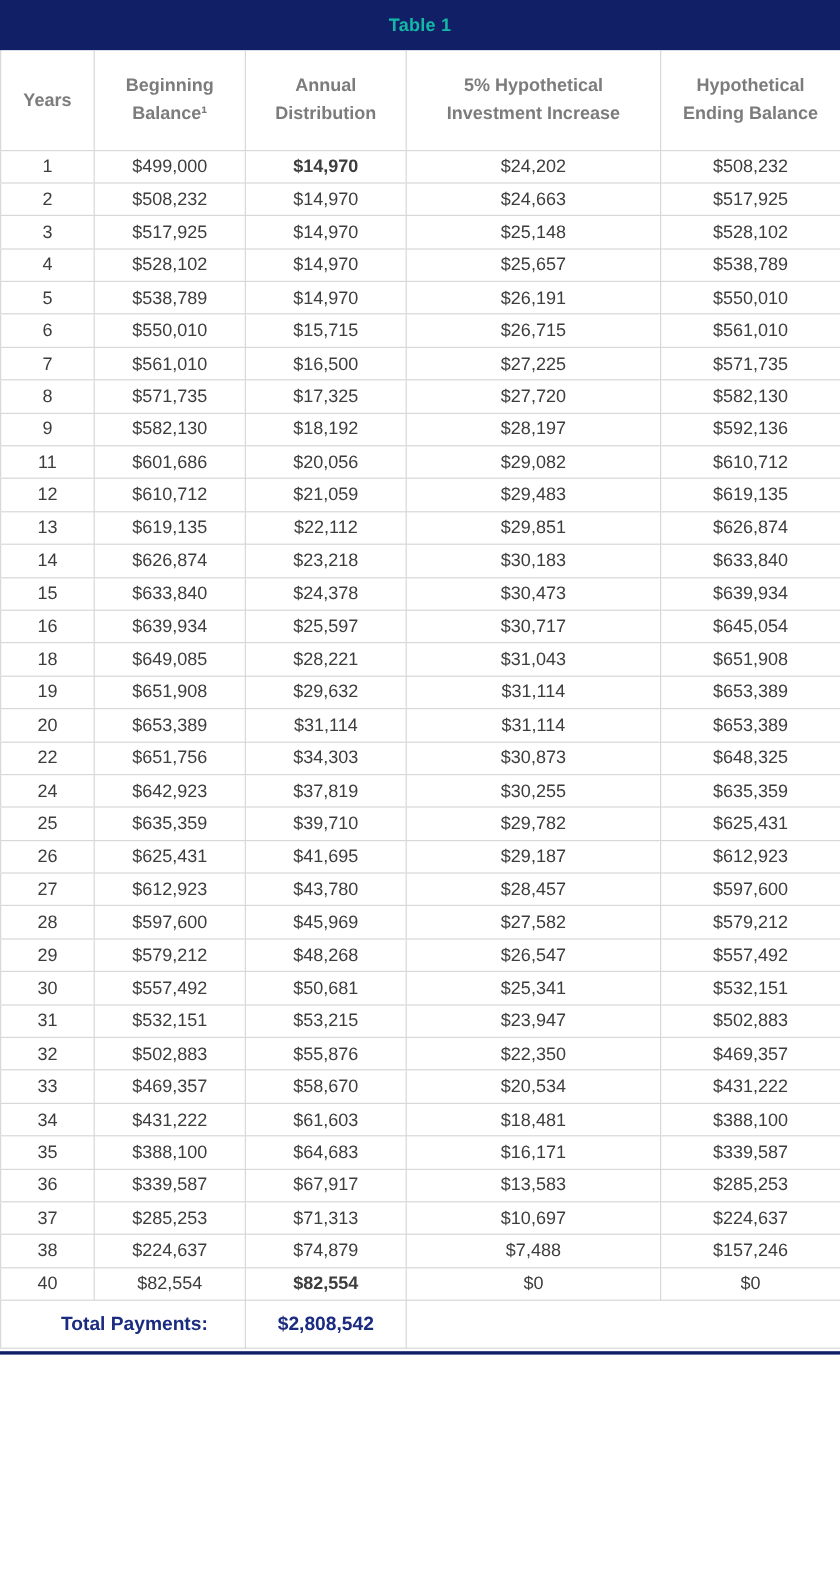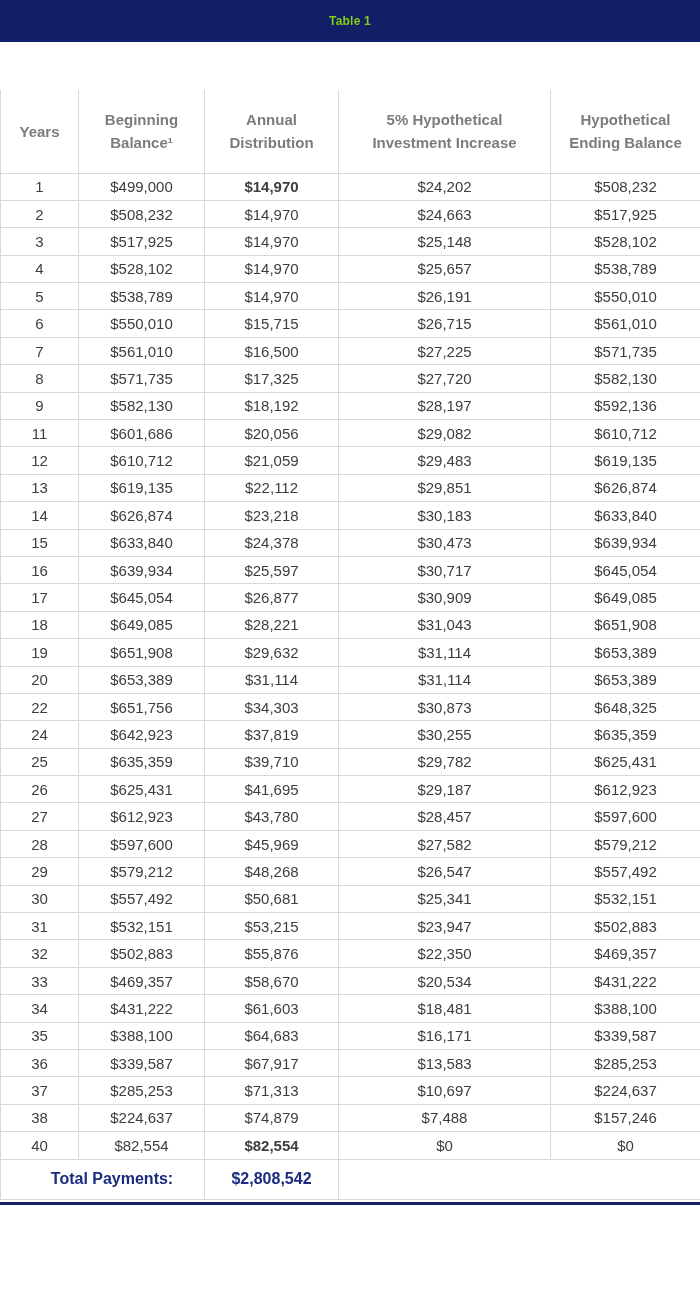--- a/index.html
+++ b/index.html
@@ -13,34 +13,33 @@
   html, body { margin: 0; padding: 0; background: #FFFFFF; }
   body {
     width: 700px;
     font-family: "Liberation Sans", "DejaVu Sans", sans-serif;
   }
   .table-card { width: 700px; }
 
   .title-bar {
     height: 42px;
     background: var(--navy);
-    color: #84cc16;
+    color: #14b8a6;
     display: flex;
     align-items: center;
     justify-content: center;
-    font-size: 12px;
+    font-size: 15px;
     font-weight: bold;
     letter-spacing: 0.2px;
   }
 
   table {
     width: 700px;
     border-collapse: collapse;
     table-layout: fixed;
-    margin-top: 48px;
   }
   table { border-left: 1px solid var(--border); border-right: 1px solid var(--border); }
 
   col.c-years   { width: 78px; }
   col.c-begin   { width: 126px; }
   col.c-dist    { width: 134px; }
   col.c-incr    { width: 212px; }
   col.c-end     { width: 150px; }
 
   thead th {
@@ -216,27 +215,20 @@
           <td>$639,934</td>
         </tr>
         <tr>
           <td>16</td>
           <td>$639,934</td>
           <td>$25,597</td>
           <td>$30,717</td>
           <td>$645,054</td>
         </tr>
         <tr>
-          <td>17</td>
-          <td>$645,054</td>
-          <td>$26,877</td>
-          <td>$30,909</td>
-          <td>$649,085</td>
-        </tr>
-        <tr>
           <td>18</td>
           <td>$649,085</td>
           <td>$28,221</td>
           <td>$31,043</td>
           <td>$651,908</td>
         </tr>
         <tr>
           <td>19</td>
           <td>$651,908</td>
           <td>$29,632</td>

